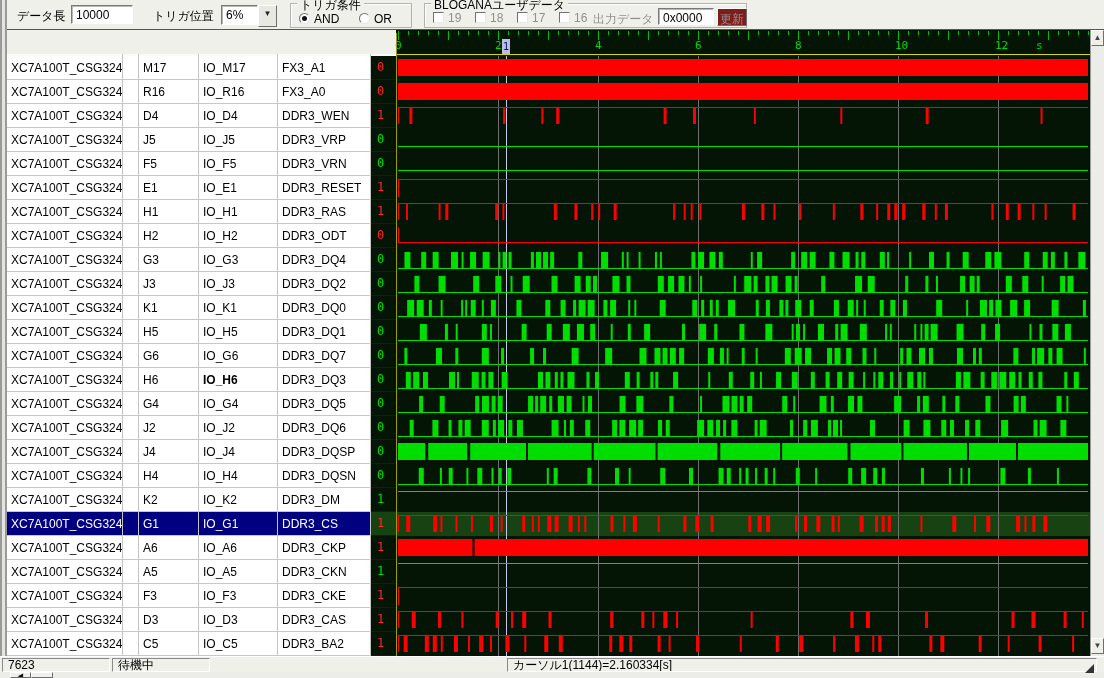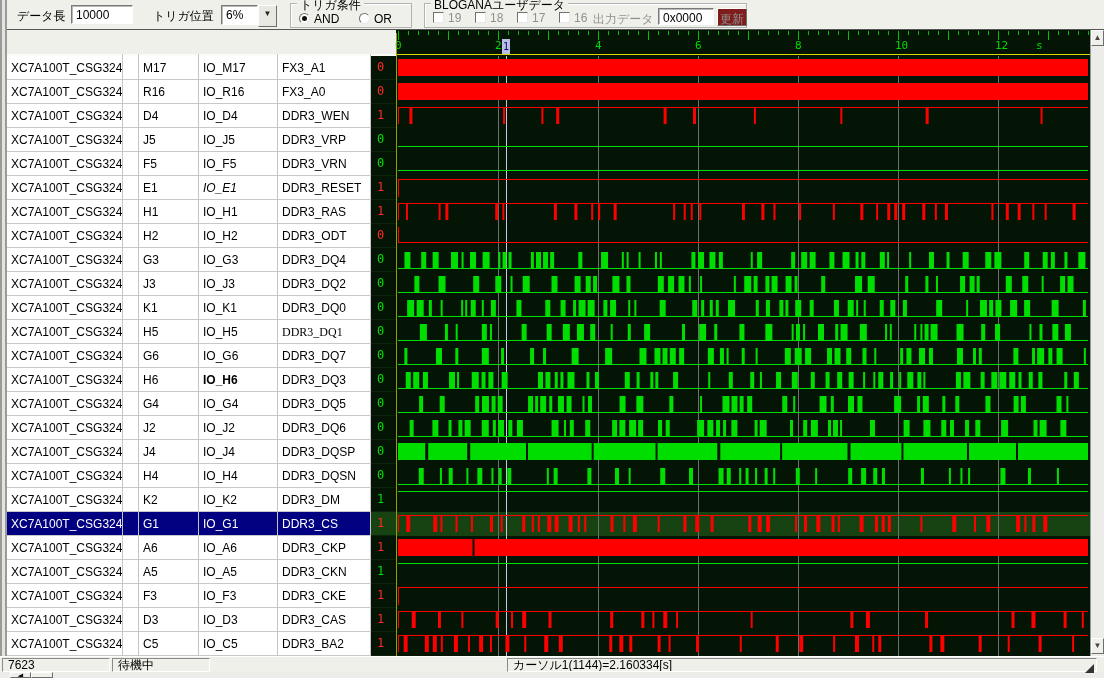--- a/index.html
+++ b/index.html
@@ -236,21 +236,21 @@
         <div class="tc" style="width: 16px;"></div>
         <div class="tc" style="width: 60px;">F5</div>
         <div class="tc" style="width: 79px;">IO_F5</div>
         <div class="tc" style="width: 93px;">DDR3_VRN</div>
         <div class="vc" style="color: rgb(0, 222, 0);">0</div>
       </div>
       <div class="trow">
         <div class="tc" style="width: 116px;">XC7A100T_CSG324</div>
         <div class="tc" style="width: 16px;"></div>
         <div class="tc" style="width: 60px;">E1</div>
-        <div class="tc" style="width: 79px; font-style: italic;">IO_E1</div>
+        <div class="tc" style="width: 79px;">IO_E1</div>
         <div class="tc" style="width: 93px;">DDR3_RESET</div>
         <div class="vc" style="color: rgb(255, 42, 42);">1</div>
       </div>
       <div class="trow">
         <div class="tc" style="width: 116px;">XC7A100T_CSG324</div>
         <div class="tc" style="width: 16px;"></div>
         <div class="tc" style="width: 60px;">H1</div>
         <div class="tc" style="width: 79px;">IO_H1</div>
         <div class="tc" style="width: 93px;">DDR3_RAS</div>
         <div class="vc" style="color: rgb(255, 42, 42);">1</div>
@@ -285,21 +285,21 @@
         <div class="tc" style="width: 60px;">K1</div>
         <div class="tc" style="width: 79px;">IO_K1</div>
         <div class="tc" style="width: 93px;">DDR3_DQ0</div>
         <div class="vc" style="color: rgb(0, 222, 0);">0</div>
       </div>
       <div class="trow">
         <div class="tc" style="width: 116px;">XC7A100T_CSG324</div>
         <div class="tc" style="width: 16px;"></div>
         <div class="tc" style="width: 60px;">H5</div>
         <div class="tc" style="width: 79px;">IO_H5</div>
-        <div class="tc" style="width: 93px; font-family: Liberation Serif, serif;">DDR3_DQ1</div>
+        <div class="tc" style="width: 93px;">DDR3_DQ1</div>
         <div class="vc" style="color: rgb(0, 222, 0);">0</div>
       </div>
       <div class="trow">
         <div class="tc" style="width: 116px;">XC7A100T_CSG324</div>
         <div class="tc" style="width: 16px;"></div>
         <div class="tc" style="width: 60px;">G6</div>
         <div class="tc" style="width: 79px;">IO_G6</div>
         <div class="tc" style="width: 93px;">DDR3_DQ7</div>
         <div class="vc" style="color: rgb(0, 222, 0);">0</div>
       </div>

